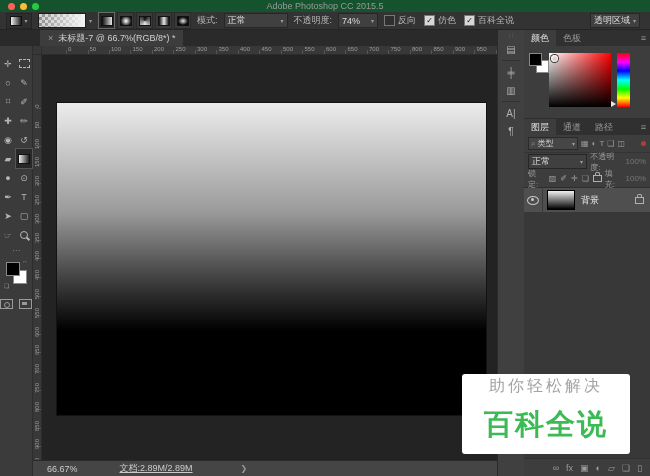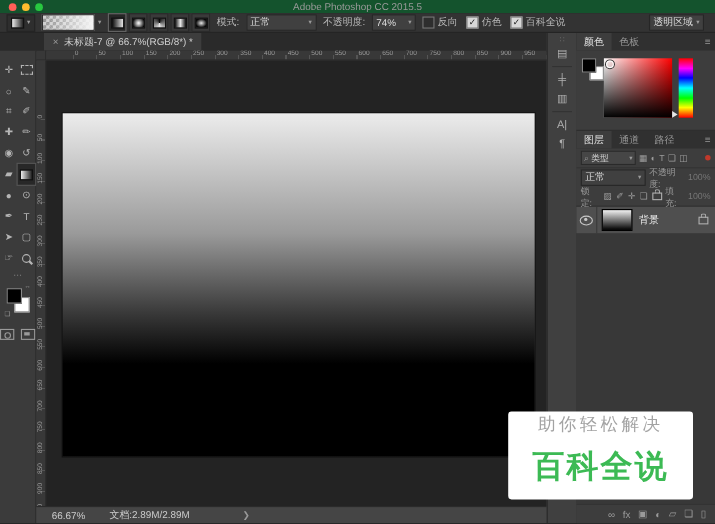--- a/index.html
+++ b/index.html
@@ -76,21 +76,21 @@
   .vnum{position:absolute;left:-3px;width:14px;text-align:center;font-size:6px;color:#9a9a9a;transform:rotate(-90deg);}
   
   #viewport{left:42px;top:55px;width:455px;height:405px;background:#232323;overflow:hidden;}
   #canvas{position:absolute;left:15px;top:48px;width:429px;height:312px;
           background:linear-gradient(180deg,#ececec 0%,#9a9a9a 35%,#3a3a3a 58%,#000 73%,#000 100%);
           box-shadow:0 0 0 1px rgba(0,0,0,0.45);}
   
   #statusbar{left:33px;top:460px;width:464px;height:16px;background:#454545;border-top:1px solid #2a2a2a;box-sizing:border-box;
              display:flex;align-items:center;font-size:9px;color:#cccccc;}
   #zoomfield{margin-left:14px;text-align:center;}
-  #docinfo{margin-left:22px;}
+  #docinfo{margin-left:42px;text-decoration:underline;}
   #statchev{margin-left:48px;color:#999;font-size:8px;}
   
   #dock{left:497px;top:30px;width:27px;height:446px;background:#404040;border-left:1px solid #2a2a2a;box-sizing:border-box;}
   #dockhandle{text-align:center;color:#6f6f6f;font-size:7px;margin-top:2px;}
   .dockico{display:flex;align-items:center;justify-content:center;height:18px;color:#b0b0b0;font-size:10px;}
   .dockdiv{height:1px;background:#323232;margin:2px 4px;}
   
   #panels{left:524px;top:30px;width:126px;height:446px;background:#3d3d3d;}
   .tabrow{height:16px;background:#303030;display:flex;align-items:stretch;font-size:9px;}
   .ptab{display:flex;align-items:center;padding:0 7px;color:#999;}

